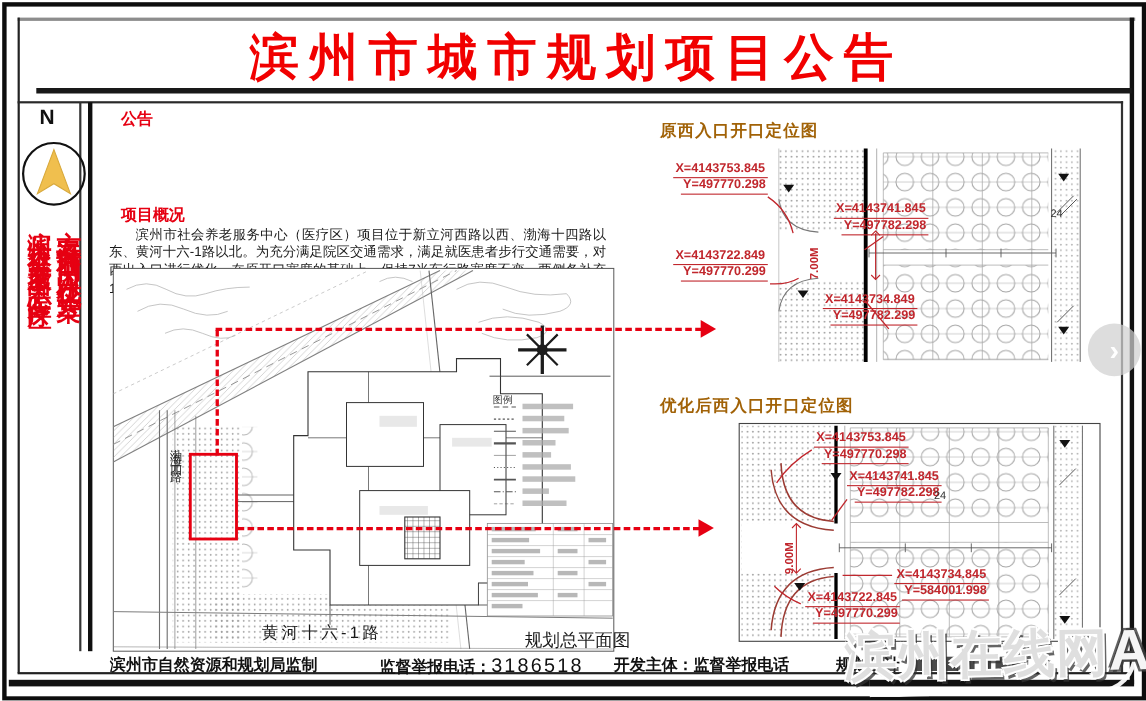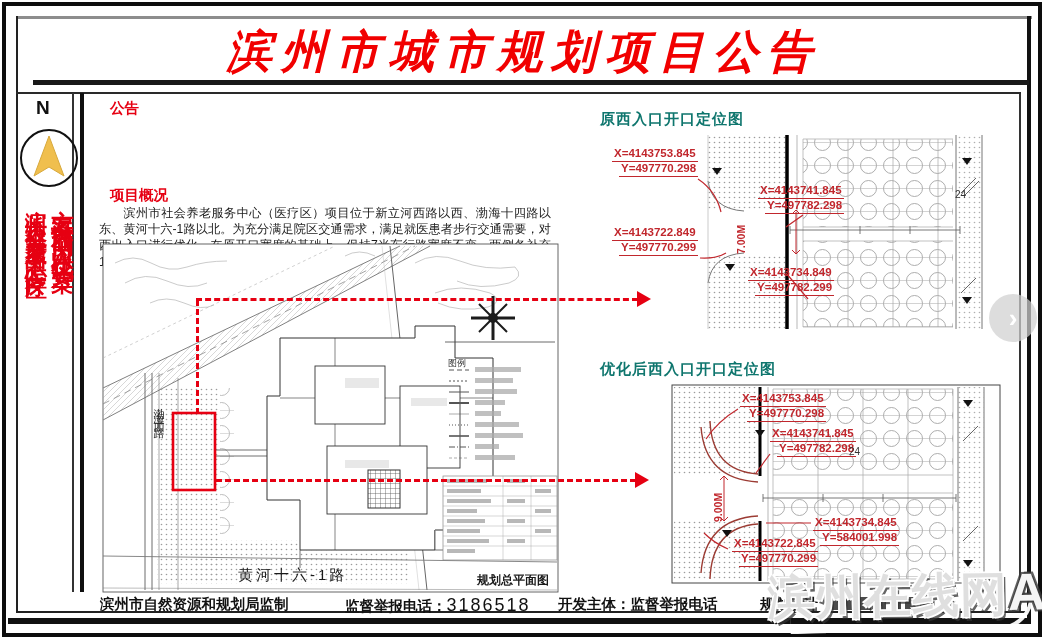--- a/index.html
+++ b/index.html
@@ -13,37 +13,37 @@
   #right-thin{left:1019px;top:92px;width:2px;height:520px;background:#333;}
   #right-thick{left:1027px;top:16px;width:4px;height:606px;background:#111;}
   #rule-top{left:33px;top:80px;width:996px;height:5px;background:#191919;}
   #content-top{left:16px;top:92px;width:1005px;height:2px;background:#2a2a2a;}
   #bottom-thin{left:16px;top:611px;width:1013px;height:2px;background:#222;}
   #rule-bottom{left:8px;top:618px;width:1023px;height:6px;background:#111;}
   #sep1{left:72px;top:93px;width:2px;height:499px;background:#333;}
   #sep2{left:80px;top:93px;width:4px;height:499px;background:#0f0f0f;}
   
   #main-title{left:20px;top:22px;width:1008px;text-align:center;color:#f10000;
-      font-size:45px;font-weight:bold;letter-spacing:9px;white-space:nowrap;font-style:italic;}
+      font-size:45px;font-weight:bold;letter-spacing:9px;white-space:nowrap;}
   
   #compass-n{left:36px;top:97px;font-size:19px;font-weight:bold;color:#111;}
   #compass-circle{left:20px;top:129px;width:54px;height:54px;border:2px solid #111;border-radius:50%;}
   
   .vtitle{writing-mode:vertical-rl;color:#e60012;font-weight:bold;white-space:nowrap;}
   #vtitle-1{left:21px;top:192px;font-size:22px;letter-spacing:5px;}
   #vtitle-2{left:47px;top:192px;font-size:22.5px;letter-spacing:5px;}
   
   .sect-head{color:#e60012;font-size:14.5px;font-weight:bold;}
   .body-text{color:#1a1a1a;font-size:12.2px;line-height:16.2px;text-align:justify;text-indent:2em;}
   #ann-head{left:110px;top:99px;}
   #ann-body{left:99px;top:119px;width:452px;}
   #ov-head{left:110px;top:186px;}
   #ov-body{left:99px;top:205px;width:452px;}
   
-  .map-title{color:#0f766e;font-size:15px;font-weight:bold;letter-spacing:1px;}
+  .map-title{color:#a16207;font-size:15px;font-weight:bold;letter-spacing:1px;}
   #dm1-title{left:600px;top:110px;}
   #dm2-title{left:600px;top:360px;}
   
   svg.mapsvg{position:absolute;}
   
   .dash-v{position:absolute;border-left:3px dashed #e60012;}
   .dash-h{position:absolute;border-top:3px dashed #e60012;}
   .arrow-r{position:absolute;width:0;height:0;border-left:14px solid #e60012;
       border-top:8px solid transparent;border-bottom:8px solid transparent;}
   
@@ -51,21 +51,21 @@
   .cl{display:block;width:max-content;border-bottom:1.6px solid #c1272d;padding:0 2px 1px 2px;white-space:nowrap;}
   .cl + .cl{margin-left:7px;}
   .dim-label{position:absolute;color:#c1272d;font-size:10.5px;font-weight:bold;white-space:nowrap;
       transform:rotate(-90deg);transform-origin:0 0;}
   .tri{position:absolute;width:0;height:0;border-left:5px solid transparent;
       border-right:5px solid transparent;border-top:7px solid #111;}
   .num-label{position:absolute;color:#333;font-size:10px;margin-top:48px;}
   
   #road-left{left:151px;top:399px;writing-mode:vertical-rl;color:#222;font-size:11px;letter-spacing:5px;}
   #road-bottom{left:238px;top:566px;color:#1a1a1a;font-size:15px;letter-spacing:3px;}
-  #plan-caption{left:477px;top:572px;color:#1a1a1a;font-size:12px;font-weight:bold;}
+  #plan-caption{left:477px;top:572px;color:#1a1a1a;font-size:16px;font-weight:normal;}
   #legend-title{left:448px;top:357px;color:#333;font-size:9px;}
   
   .foot{position:absolute;top:595px;color:#111;font-size:14.5px;font-weight:bold;white-space:nowrap;}
   #foot-phone-num{font-weight:normal;letter-spacing:2px;font-size:18px;}
   #foot-obscured{left:830px;top:597px;display:flex;gap:4px;}
   #foot-obscured i{width:11px;height:13px;background:#2c2c2c;opacity:.85;}
   
   #watermark{left:768px;top:563px;white-space:nowrap;z-index:30;transform:rotate(-1deg);}
   #wm-cn{font-size:47px;font-weight:bold;letter-spacing:1px;
       color:rgba(170,170,170,0.38);

